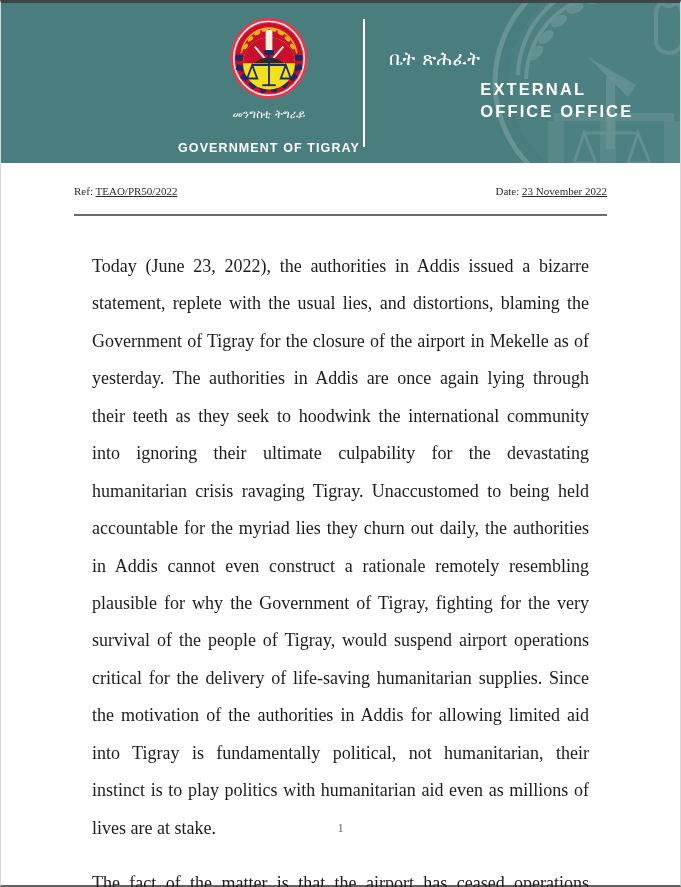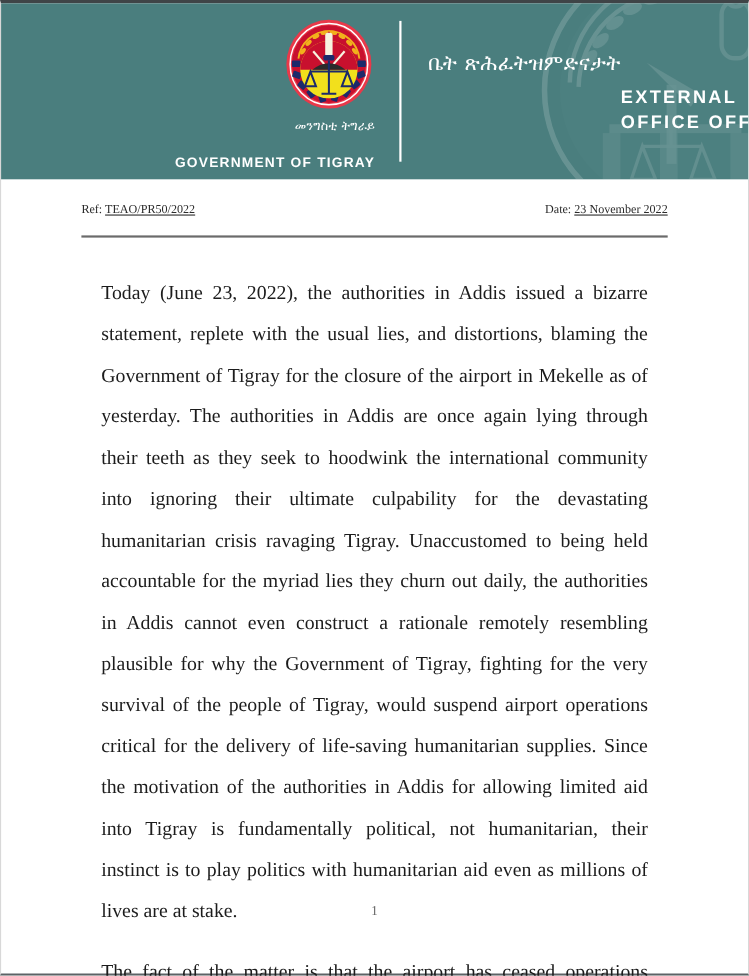--- a/index.html
+++ b/index.html
@@ -42,21 +42,21 @@
     height: 100%;
     display: flex;
     align-items: center;
     justify-content: flex-start;
     padding-left: 196px;
     z-index: 2;
   }
   .brand-left {
     display: flex;
     flex-direction: column;
-    align-items: flex-end;
+    align-items: center;
     width: 144px;
     padding-top: 4px;
   }
   .emblem { width: 84px; height: 88px; display:block; }
   .brand-left .ge-line {
     color: #ffffff;
     font-family: "DejaVu Sans", sans-serif;
     font-size: 11.5px;
     letter-spacing: 0.2px;
     margin-top: 3px;
@@ -255,21 +255,20 @@
           </g>
         </svg>
         <div class="ge-line">መንግስቲ ትግራይ</div>
         <div class="en-line">GOVERNMENT OF TIGRAY</div>
       </div>
 
       <div class="divider"></div>
 
       <div class="brand-right">
         <div class="ge-big">ቤት ጽሕፈት</div>
-        <div class="ge-big">ዝምድናታት</div>
         <div class="en-big-wrap">
           <div class="en-big">EXTERNAL</div>
           <div class="en-big">OFFICE OFFICE</div>
         </div>
       </div>
 
     </div>
   </div>
 
   <div class="content">

